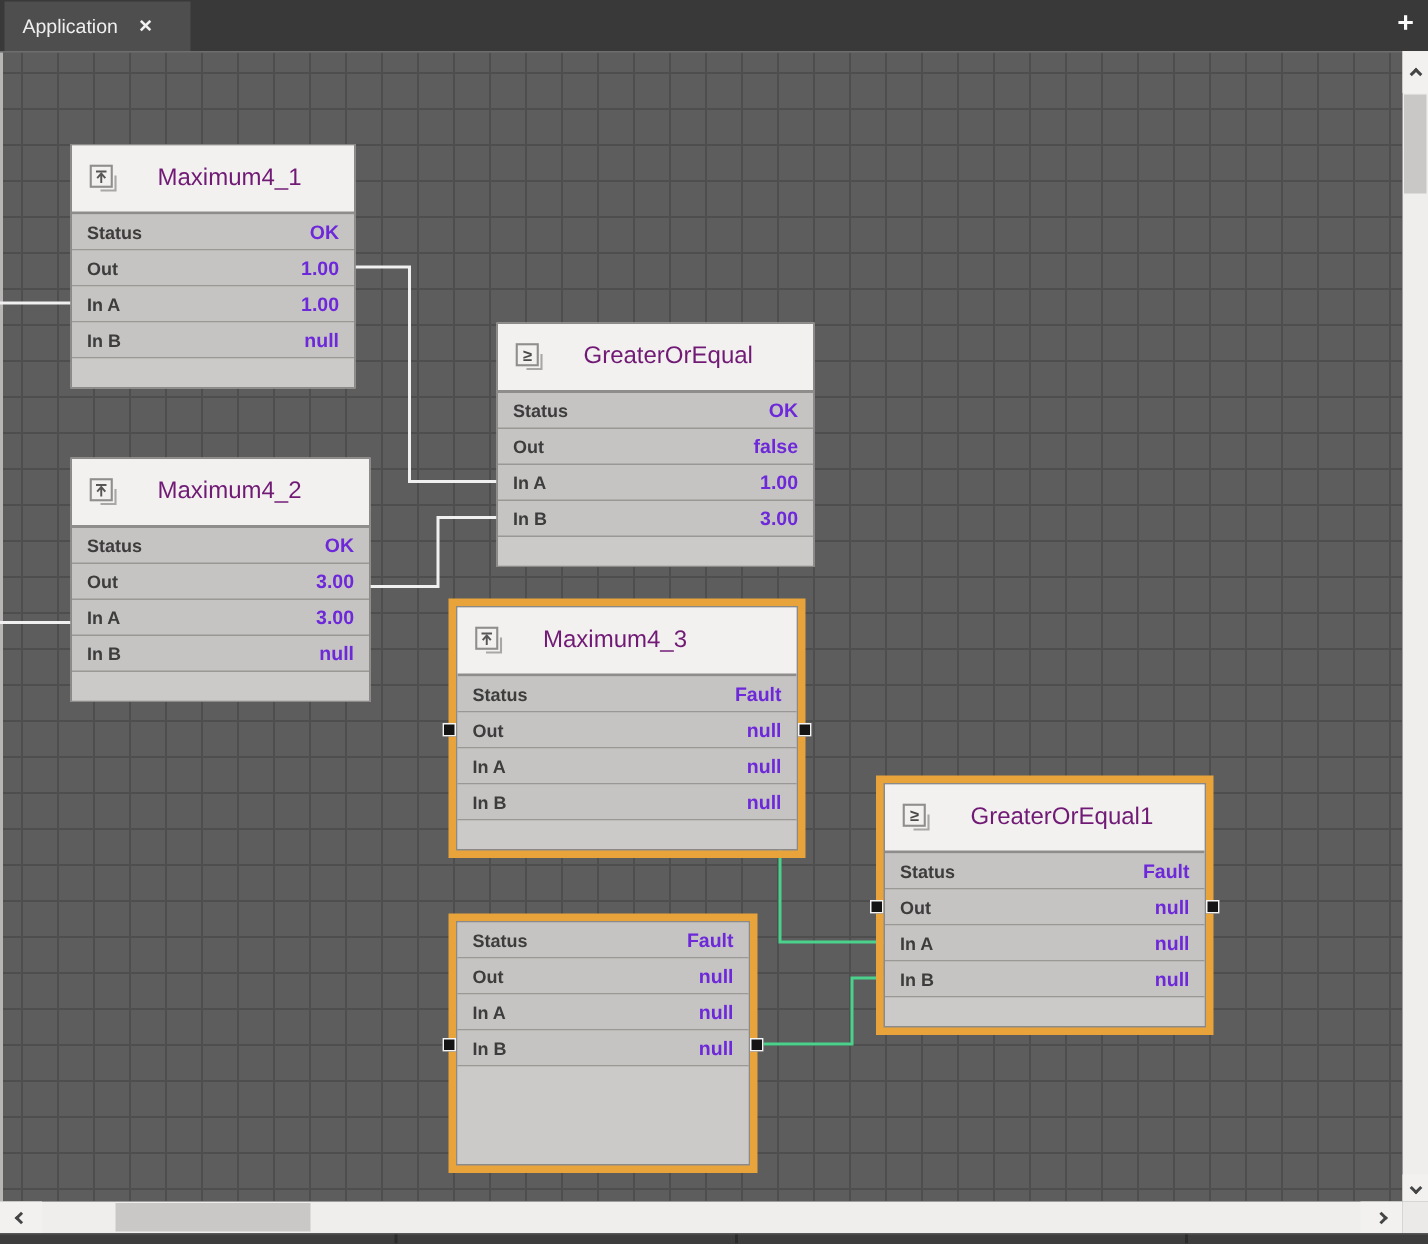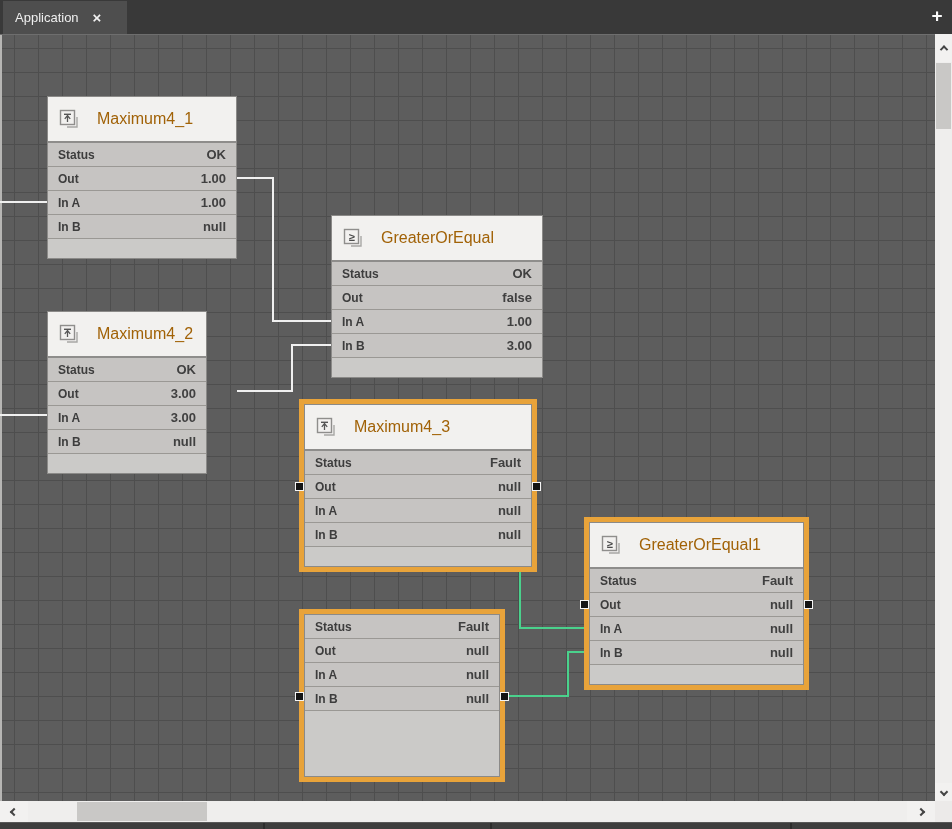--- a/index.html
+++ b/index.html
@@ -27,25 +27,25 @@
   .wires { position:absolute; left:0; top:0; width:935px; height:767px; }
   .wire-ok    { stroke:#f0f0f0; stroke-width:2; fill:none; }
   .wire-fault { stroke:#4ad18c; stroke-width:2; fill:none; }
 
   
   .block { position:absolute; height:163px; background:#c6c4c2; border:1px solid #8b8a88;
            display:flex; flex-direction:column; }
   .block.selected { outline:5px solid #e8a33a; }
   .hdr { height:46px; background:#f2f1ef; border-bottom:2px solid #8e8d8b;
          display:flex; align-items:center; padding:0 11px; gap:16px; flex:0 0 46px; }
-  .title { font-size:16px; color:#a16207; white-space:nowrap; }
+  .title { font-size:16px; color:#701a75; white-space:nowrap;margin-left:8px; }
   .row { height:24px; flex:0 0 24px; display:flex; justify-content:space-between; align-items:center;
          padding:0 10px; border-bottom:1px solid #9a9894; background:#c6c4c2; }
   .lbl { font-size:12px; font-weight:bold; color:#3d3d3d; }
-  .val { font-size:13px; font-weight:bold; color:#404040; }
+  .val { font-size:13px; font-weight:bold; color:#6d28d9; }
   .ftr { flex:1; background:#cbcac8; }
   .handle { position:absolute; width:9px; height:9px; background:#141414;
             border:1px solid #f5f5f5; top:77px; cursor:crosshair; }
   .handle.l { left:-10px; } .handle.r { right:-10px; }
   .blk-icon { flex:0 0 auto; }
 
   
   .vscroll { position:absolute; left:935px; top:34px; width:17px; height:767px; background:#efeeed; }
   .vs-btn-up   { position:absolute; left:0; top:0; width:17px; height:28px; background:#f2f1f0;
                  display:flex; align-items:center; justify-content:center; }
@@ -145,21 +145,21 @@
           <span class="lbl">In A</span>
           <span class="val">1.00</span>
         </div>
       <div class="row">
           <span class="lbl">In B</span>
           <span class="val">3.00</span>
         </div>
       <div class="ftr"></div>
     </div>
 
-    <div class="block" style="left:47px;top:276px;width:160px">
+    <div class="block" style="left:47px;top:270px;width:200px">
       <div class="hdr">
         <svg class="blk-icon" width="22" height="20" viewBox="0 0 22 20">
           <rect x="1.5" y="1.5" width="14" height="14" fill="none" stroke="#8f8e8c" stroke-width="1.4"></rect>
           <path d="M18 8 V18 H8" fill="none" stroke="#a8a7a5" stroke-width="1.4"></path>
           <line x1="5" y1="5.3" x2="12" y2="5.3" stroke="#565656" stroke-width="1.4"></line>
           <path d="M8.5 13 V7.5 M5.8 9.8 L8.5 6.6 L11.2 9.8" stroke="#565656" stroke-width="1.3" fill="none"></path>
         </svg>
         <span class="title">Maximum4_2</span>
       </div>
       <div class="row">

